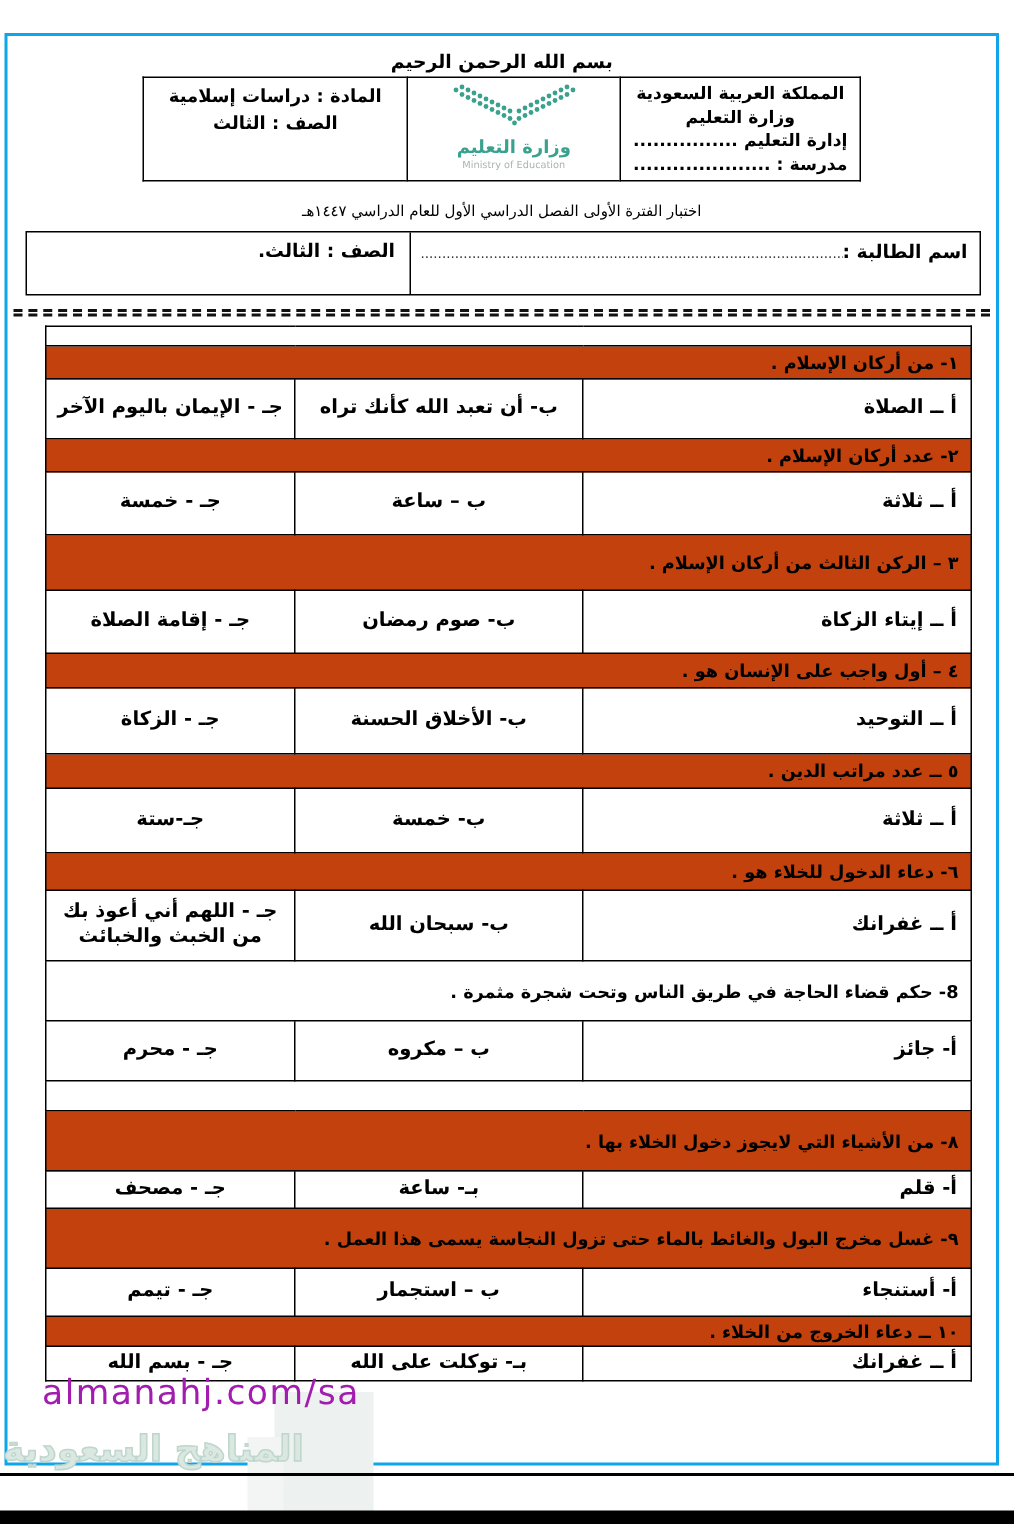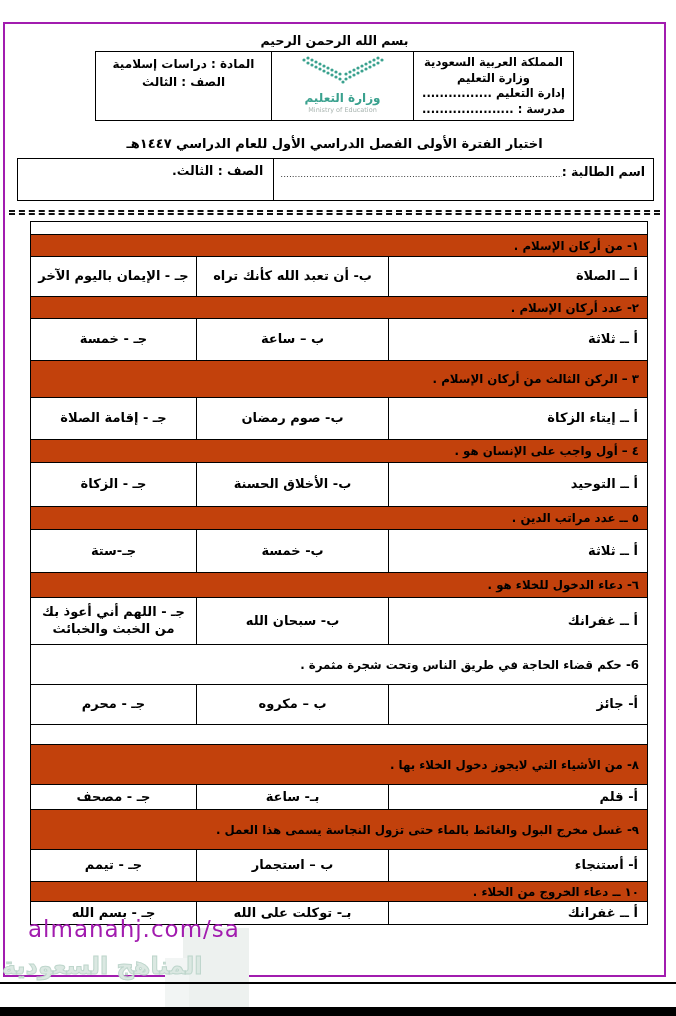--- a/index.html
+++ b/index.html
@@ -4,35 +4,35 @@
 <style>
   * { margin:0; padding:0; box-sizing:border-box; }
   html,body { background:#fff; }
   .page {
     position:relative; width:676px; height:1016px; background:#fff;
     font-family:"DejaVu Sans", sans-serif; color:#000; overflow:hidden;
     margin:0 auto; direction:rtl;
   }
   .border-box {
     position:absolute; left:3px; top:22px; width:663px; height:955px;
-    border:2px solid #a21caf; background:#fff;
+    border:2px solid #0ea5e9; background:#fff;
   }
   .bismillah { margin-top:9px; text-align:center; font-size:12.5px; font-weight:bold; }
 
   
   .hdr-table { width:478px; margin:3px auto 0; border-collapse:collapse; table-layout:fixed; }
   .hdr-table td { border:1.5px solid #000; vertical-align:top; padding:3px 4px; height:64px; }
   .hdr-cell-kingdom { width:160px; font-size:11.5px; font-weight:bold; line-height:1.35; text-align:center; }
   .hdr-cell-kingdom .ln { white-space:nowrap; }
   .hdr-cell-logo { width:142px; text-align:center; padding-top:1px; }
   .hdr-cell-subject { width:176px; font-size:12px; font-weight:bold; text-align:center; line-height:1.5; padding-top:5px; }
   .logo-ar { font-size:12px; font-weight:bold; color:#3aa18e; letter-spacing:1px; margin-top:0px; }
   .logo-en { font-size:6.5px; color:#a9b4b0; margin-top:1px; }
 
-  .exam-title { margin-top:15px; text-align:center; font-size:13px; font-weight:bold; }
+  .exam-title { margin-top:15px; text-align:center; font-size:10px; font-weight:normal; }
 
   
   .name-row { margin:7px 10px 0 12px; height:43px; border:1.5px solid #000; display:flex; }
   .name-cell { flex:1.55; display:flex; align-items:flex-start; padding:5px 8px 0 6px; overflow:hidden; }
   .name-label { font-size:12.5px; font-weight:bold; white-space:nowrap; }
   .name-dots { font-size:9px; color:#333; letter-spacing:0px; overflow:hidden; white-space:nowrap; direction:ltr; padding-top:5px; flex:1; }
   .class-cell { flex:1; border-right:1.5px solid #000; padding:4px 10px 0; font-size:12.5px; font-weight:bold; }
 
   .dashed-sep { margin:9px 4px 0; height:5px; border-top:2px dashed #111; border-bottom:2px dashed #111; }
 
@@ -195,21 +195,21 @@
           </tr>
           <tr>
             <td colspan="3" class="qhead shaded" style="height: 25px;">٦-  دعاء الدخول للخلاء هو  .</td>
           </tr>
           <tr>
             <td class="opt opt-a" style="height: 47px;">أ ــ غفرانك</td>
             <td class="opt opt-b" style="height: 47px;">ب- سبحان الله</td>
             <td class="opt opt-c" style="height: 47px;">جـ - اللهم أني أعوذ بك من الخبث والخبائث</td>
           </tr>
           <tr>
-            <td colspan="3" class="qhead" style="height: 40px;">6- حكم قضاء الحاجة في طريق الناس وتحت شجرة مثمرة .</td>
+            <td colspan="3" class="qhead" style="height: 40px;">8- حكم قضاء الحاجة في طريق الناس وتحت شجرة مثمرة .</td>
           </tr>
           <tr>
             <td class="opt opt-a" style="height: 40px;">أ- جائز</td>
             <td class="opt opt-b" style="height: 40px;">ب – مكروه</td>
             <td class="opt opt-c" style="height: 40px;">جـ - محرم</td>
           </tr>
           <tr>
             <td colspan="3" class="spacer" style="height: 20px;"></td>
           </tr>
           <tr>

